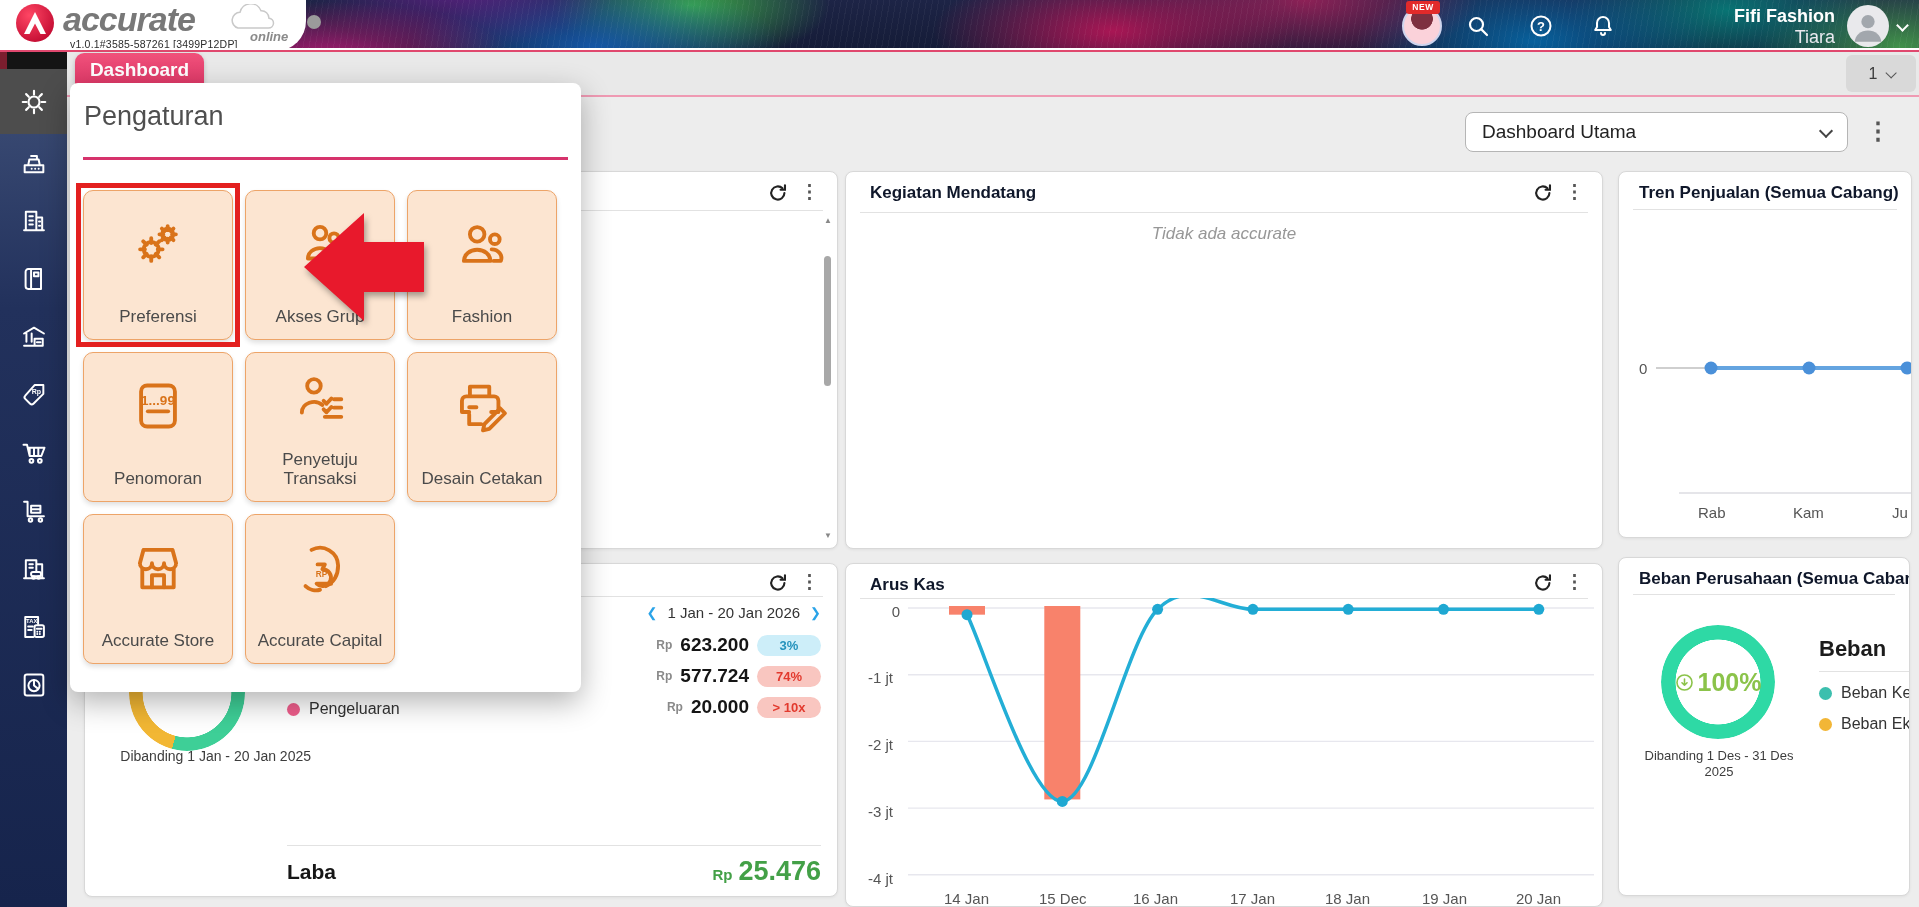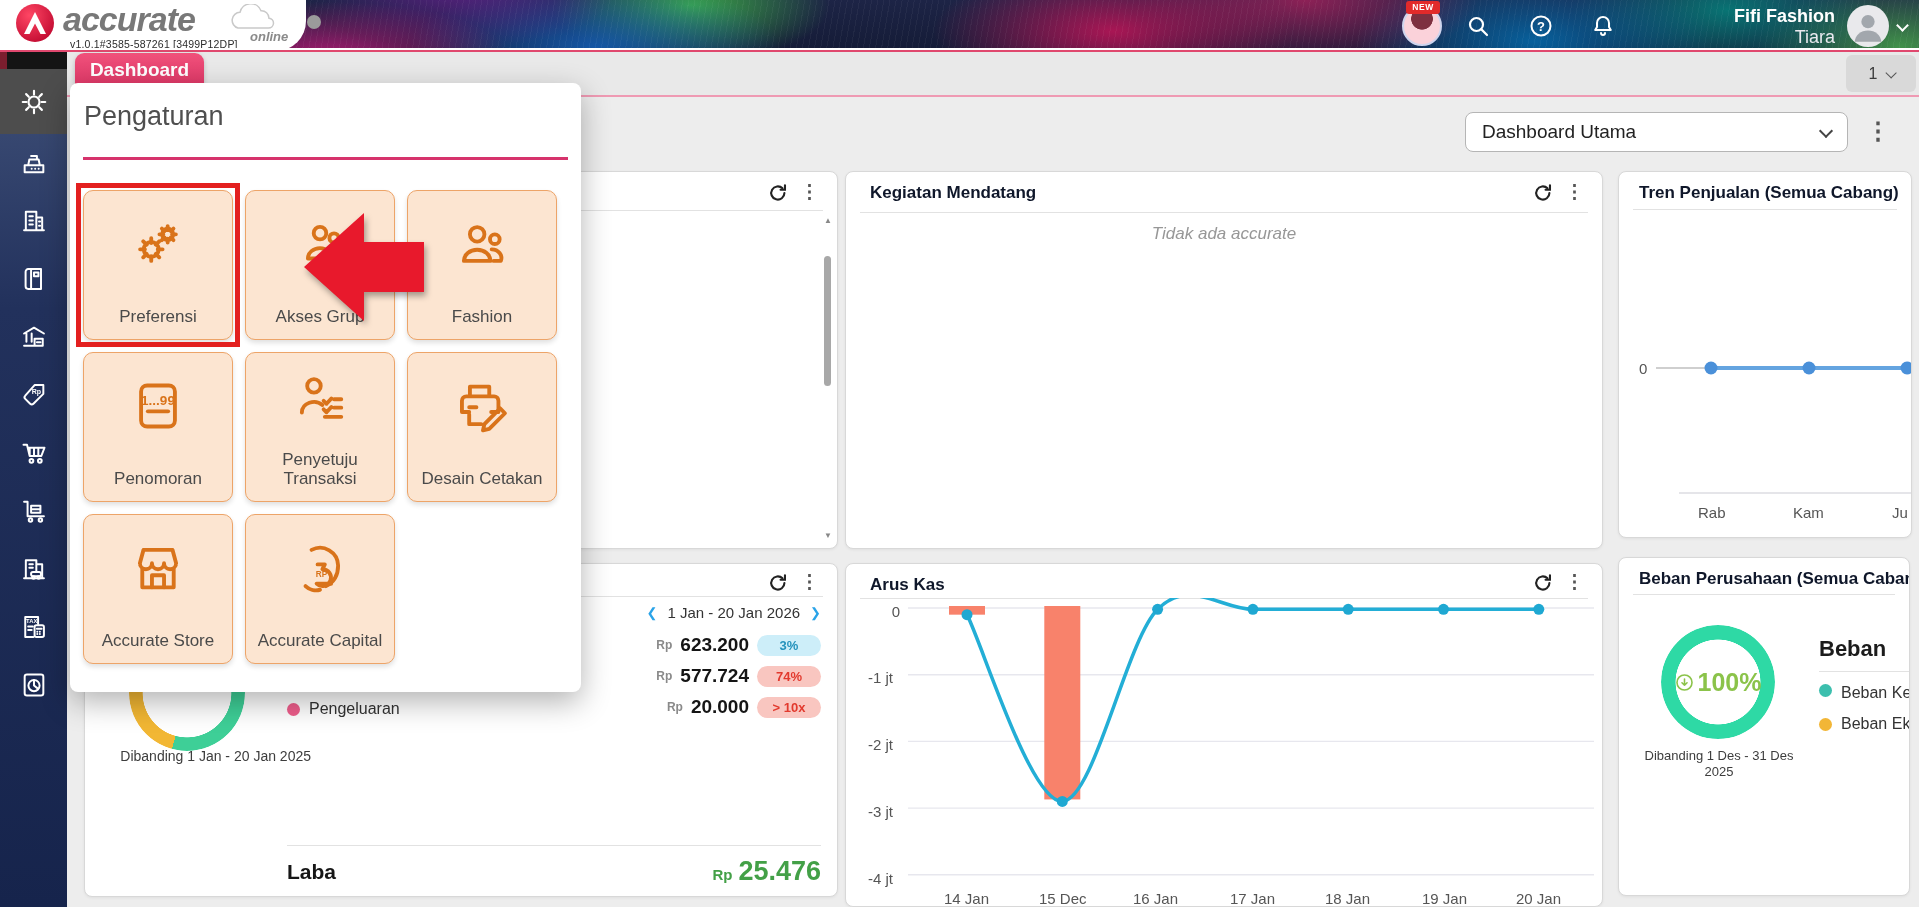--- a/index.html
+++ b/index.html
@@ -395,21 +395,21 @@
         <path d="M12 7.5 v8 M8.8 12.3 L12 15.5 L15.2 12.3" stroke="#8bc34a" stroke-width="2" fill="none" stroke-linecap="round" stroke-linejoin="round"></path>
       </svg>
       <span style="font-size:25px;font-weight:700;color:#8bc34a">100%</span>
     </div>
     <div class="abs" style="left:12px;top:190px;width:176px;text-align:center;font-size:13px;color:#3d3d3d;line-height:16px">
       <div>Dibanding 1 Des - 31 Des</div>
       <div>2025</div>
     </div>
     <div class="abs" style="left:200px;top:78px;font-size:22px;font-weight:700;color:#1c1c1c">Beban</div>
     <div class="abs" style="left:200px;top:113px;width:92px;height:1px;background:#e2e2e2"></div>
-    <div class="abs" style="left:200px;top:126px;font-size:16px;color:#333;display:flex;align-items:flex-start;white-space:nowrap">
+    <div class="abs" style="left:200px;top:126px;font-size:16px;color:#333;display:flex;align-items:center;white-space:nowrap">
       <span class="legend-dot" style="background:#3cbfae"></span>
       <span>Beban Ke</span>
     </div>
     <div class="abs" style="left:200px;top:157px;font-size:16px;color:#333;display:flex;align-items:center;white-space:nowrap">
       <span class="legend-dot" style="background:#f2b636"></span>
       <span>Beban Ek</span>
     </div>
   </div>
 
   <div id="settings-panel" class="abs">

